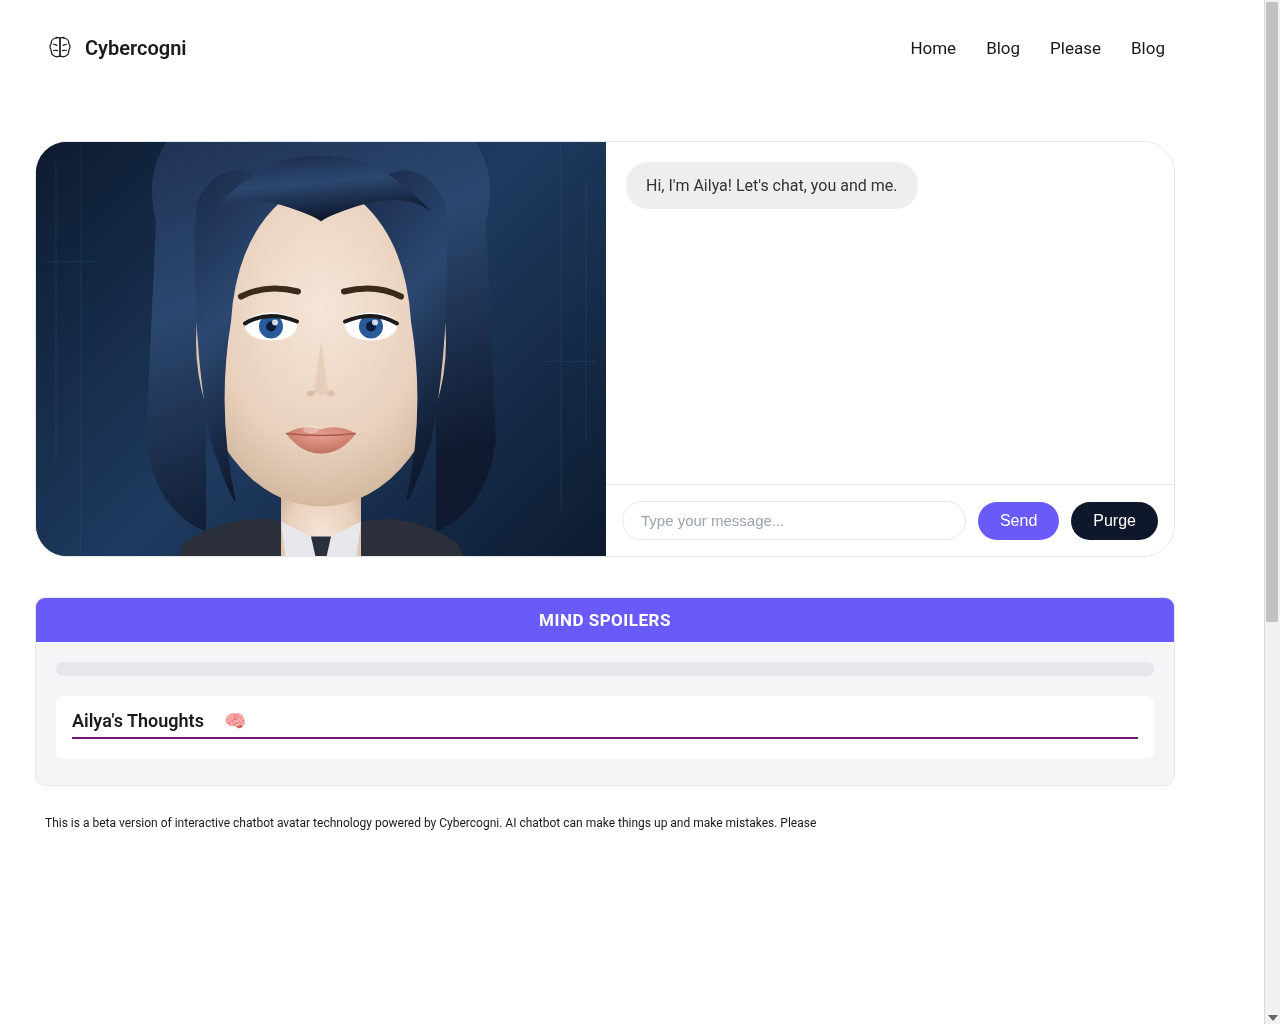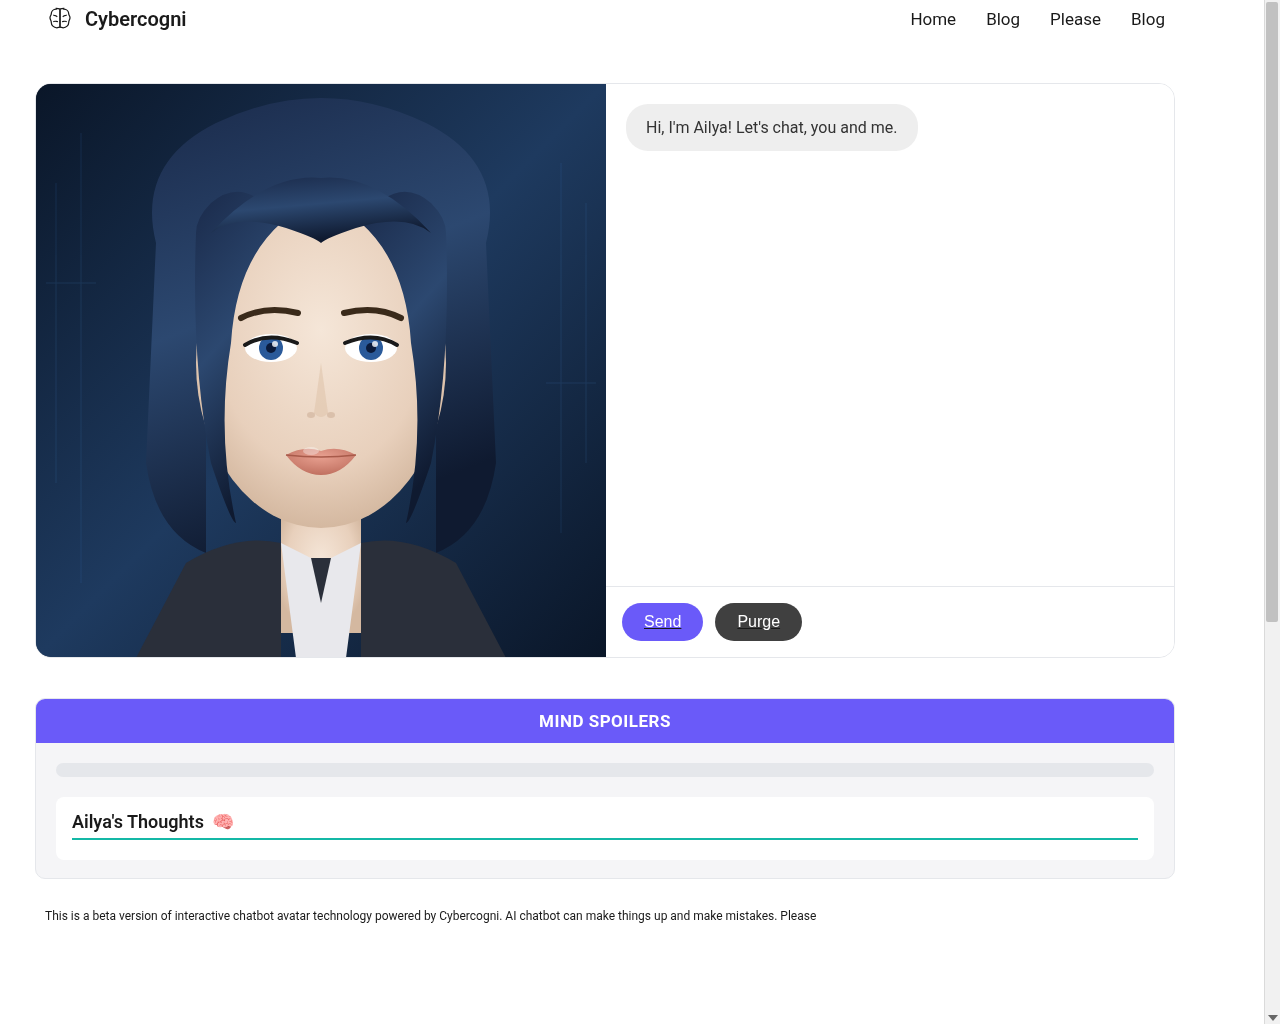--- a/index.html
+++ b/index.html
@@ -11,21 +11,21 @@
       font-family: -apple-system, BlinkMacSystemFont, 'Segoe UI', Roboto, Oxygen, Ubuntu, sans-serif;
       background: #ffffff;
       color: #1a1a1a;
       width: 1210px;
       overflow-x: hidden;
     }
     .header {
       display: flex;
       justify-content: space-between;
       align-items: center;
-      padding: 4px 45px;
+      padding: 33px 45px;
     }
     .logo-area {
       display: flex;
       align-items: center;
       gap: 10px;
     }
     .brain-icon {
       width: 30px;
       height: 30px;
     }
@@ -43,25 +43,24 @@
       color: #1a1a1a;
       text-decoration: none;
       font-size: 17px;
       cursor: pointer;
     }
     .main-container {
       padding: 45px 35px 0 35px;
     }
     .chat-card {
       display: flex;
-      border-radius: 16px;
+      border-radius: 32px;
       border: 1px solid #e5e7eb;
       overflow: hidden;
-      height: 575px;
-      text-decoration: underline;
+      height: 416px;
     }
     .avatar-panel {
       width: 570px;
       flex-shrink: 0;
       background: linear-gradient(135deg, #1a2332 0%, #2a3b52 50%, #1a2332 100%);
       position: relative;
       overflow: hidden;
     }
     .avatar-face {
       position: absolute;
@@ -118,29 +117,29 @@
       border-radius: 999px;
       padding: 10px 22px;
       font-size: 16px;
       cursor: pointer;
       color: #fff;
     }
     .btn-send {
       background: #6a5af9;
     }
     .btn-purge {
-      background: #404040;
+      background: #0f172a;
     }
     .spoilers-card {
       margin-top: 40px;
       border-radius: 10px;
       overflow: hidden;
       border: 1px solid #e5e7eb;
       background: #f5f5f7;
-      padding-bottom: 18px;
+      padding-bottom: 26px;
     }
     .spoilers-header {
       background: #6a5af9;
       color: #fff;
       text-align: center;
       padding: 12px;
       font-size: 17px;
       font-weight: 700;
       letter-spacing: 0.5px;
     }
@@ -153,24 +152,24 @@
     .thoughts-box {
       margin: 0 20px;
       background: #fff;
       border-radius: 8px;
       padding: 14px 16px 20px 16px;
     }
     .thoughts-title {
       font-size: 18px;
       font-weight: 600;
       padding-bottom: 6px;
-      border-bottom: 2px solid #14b8a6;
-      display: flex;
-      align-items: center;
-      gap: 8px;
+      border-bottom: 2px solid #701a75;
+      display: flex;
+      align-items: center;
+      gap: 20px;
     }
     .brain-emoji {
       font-size: 18px;
     }
     .disclaimer {
       margin-top: 28px;
       padding: 0 10px;
       font-size: 12px;
       color: #1a1a1a;
       line-height: 1.5;
@@ -314,20 +313,21 @@
           <ellipse cx="275" cy="368" rx="8" ry="4" fill="#fff" opacity="0.35"></ellipse>
         </svg>
       </div>
     </div>
 
     <div class="chat-panel">
       <div class="messages-area">
         <div class="bot-message">Hi, I'm Ailya! Let's chat, you and me.</div>
       </div>
       <div class="input-row">
+        <input type="text" class="message-input" placeholder="Type your message..." style="">
         <button class="btn btn-send">Send</button>
         <button class="btn btn-purge">Purge</button>
       </div>
     </div>
   </div>
 
   <div class="spoilers-card">
     <div class="spoilers-header">MIND SPOILERS</div>
     <div class="progress-bar"></div>
     <div class="thoughts-box">

